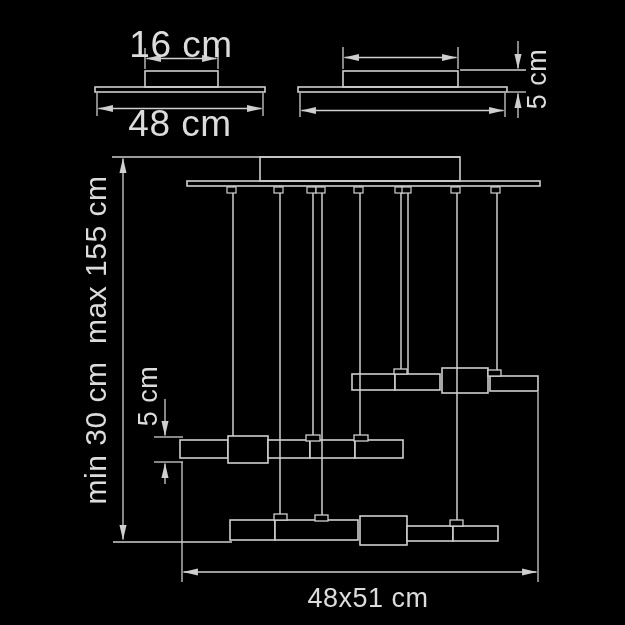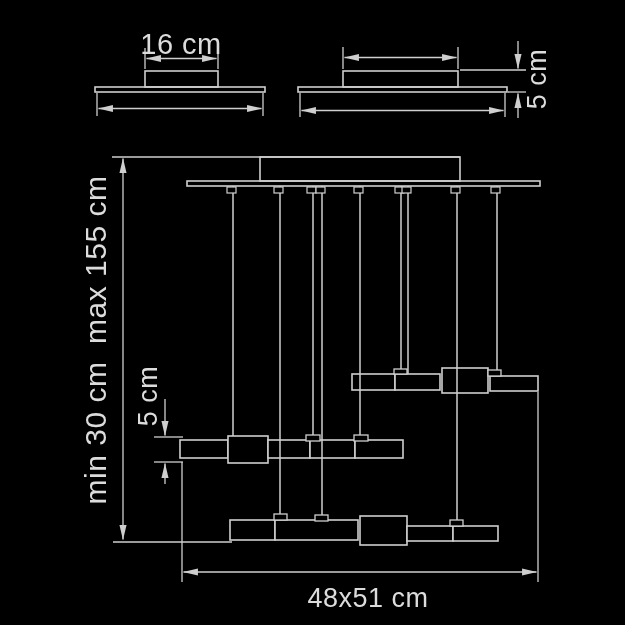--- a/index.html
+++ b/index.html
@@ -13,21 +13,21 @@
   #drawing{position:absolute;left:0;top:0;}
   .label{
     position:absolute;
     color:#dcdcdc;
     white-space:pre;
     transform:translate(-50%,-50%);
     line-height:1;
     letter-spacing:0.5px;
   }
   .label.v{transform:translate(-50%,-50%) rotate(-90deg);}
-  .fs29{font-size:29px;}
+  .fs29{font-size:37px;}
   .fs27{font-size:27px;}
   .fs30{font-size:30px;}
   .fs38{font-size:27px;}
 </style>
 </head>
 <body>
 
 <div id="stage">
 
   <svg id="drawing" width="625" height="625" viewBox="0 0 625 625">
@@ -145,20 +145,21 @@
 
         <line x1="182" y1="462" x2="182" y2="582"></line>
         <line x1="538" y1="392" x2="538" y2="582"></line>
         <line x1="183.5" y1="572" x2="536.5" y2="572" marker-start="url(#ar)" marker-end="url(#ar)"></line>
       </g>
     </g>
   </svg>
 
   <div class="label fs29" style="left:181px;top:44px;">16 cm</div>
 
+  <div class="label fs29" style="left:180px;top:123px;">48 cm</div>
 
 
 
   <div class="label v fs27" style="left:537px;top:79px;">5 cm</div>
 
   <div class="label v fs30" style="left:96px;top:340px;">min 30 cm  max 155 cm</div>
 
   <div class="label v fs27" style="left:148px;top:396px;">5 cm</div>
 
   <div class="label fs38" style="left:368px;top:598px;">48x51 cm</div>

